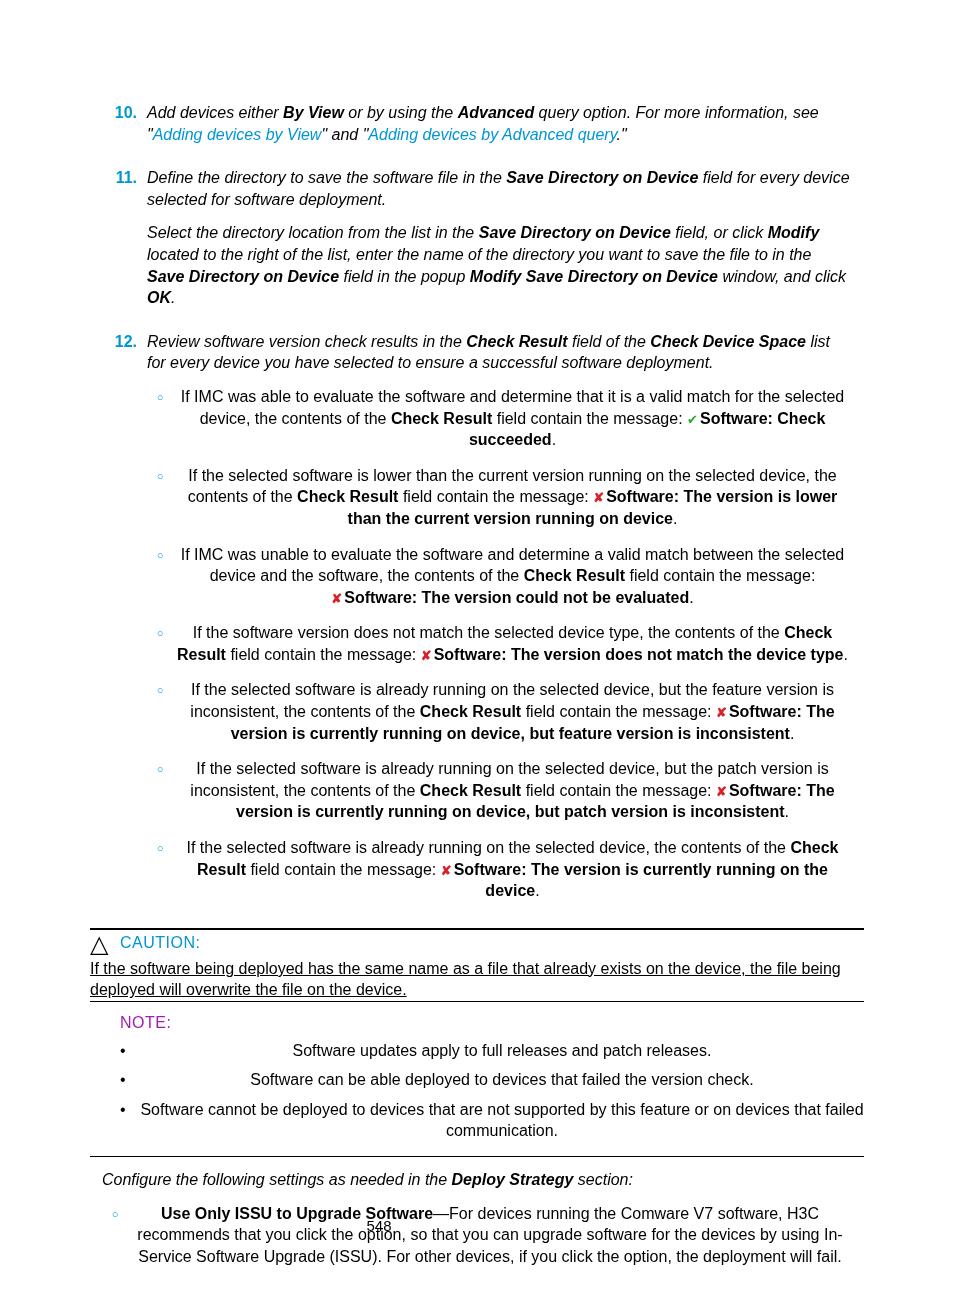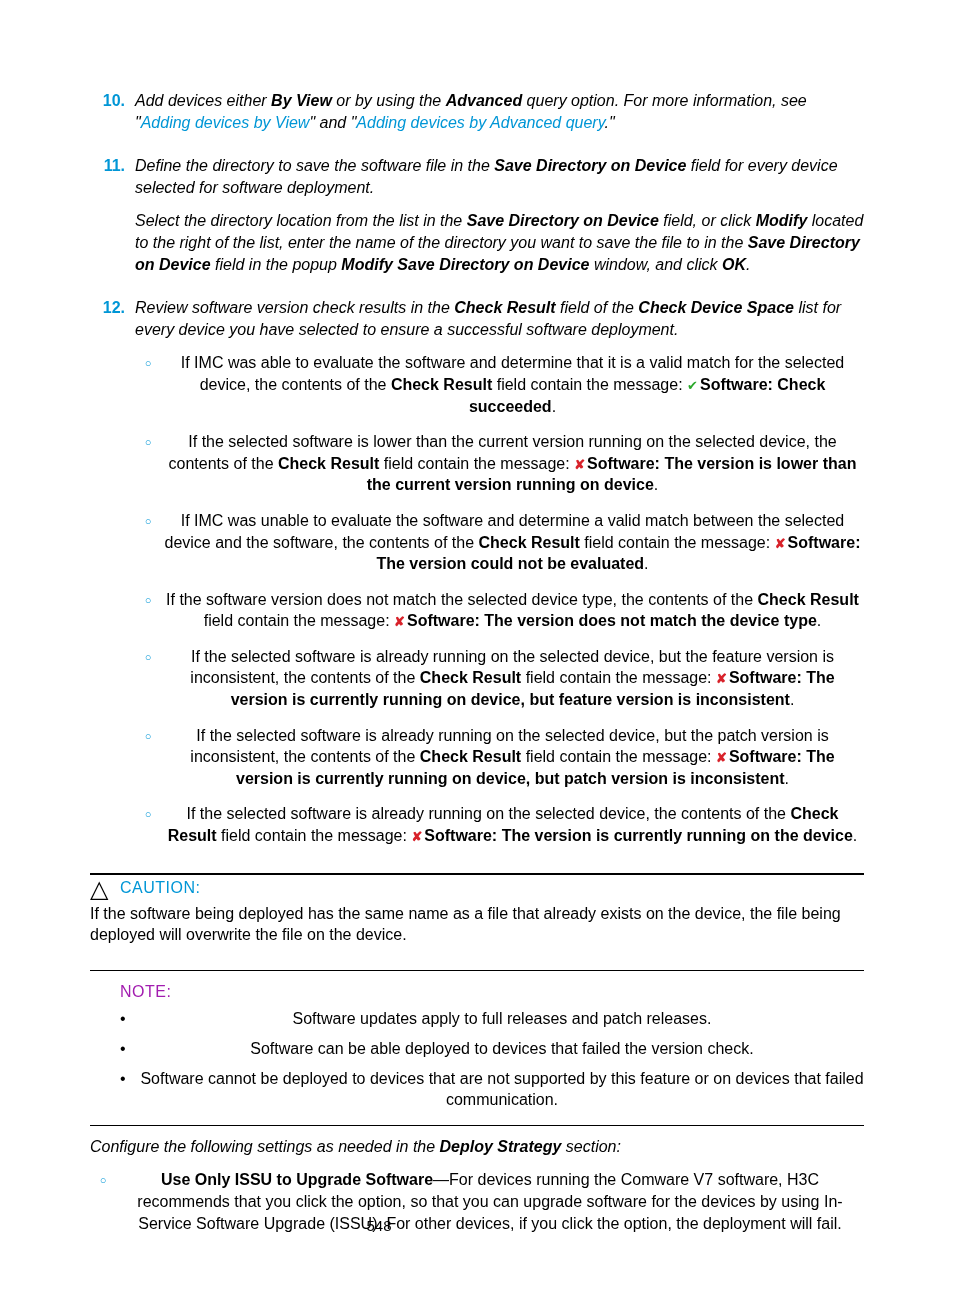--- a/index.html
+++ b/index.html
@@ -12,21 +12,21 @@
     color: #000;
     position: relative;
     line-height: 1.35;
   }
   .page {
     padding: 90px 90px 0 90px;
   }
   ol.main {
     list-style: none;
     padding: 0;
-    margin: 0;
+    margin: 12px;
   }
   ol.main > li {
     display: flex;
     margin-bottom: 10px;
   }
   ol.main > li > .num-col {
     flex: 0 0 35px;
     text-align: right;
     color: #0096d6;
     font-weight: bold;
@@ -71,21 +71,22 @@
     font-size: 24px;
     line-height: 1;
     padding-top: 0;
   }
   .caution-head .label {
     color: #0096d6;
     font-size: 16px;
     letter-spacing: 0.5px;
   }
   .caution-body {
-    margin: 2px 0 24px 0;
+    margin: 2px 0 0 0;
+    text-decoration: underline;
   }
   .note-block {
     border-top: 1px solid #000;
     border-bottom: 1px solid #000;
     padding: 4px 0 6px 0;
     margin-bottom: 10px;
   }
   .note-label {
     color: #a21caf;
     font-size: 16px;

